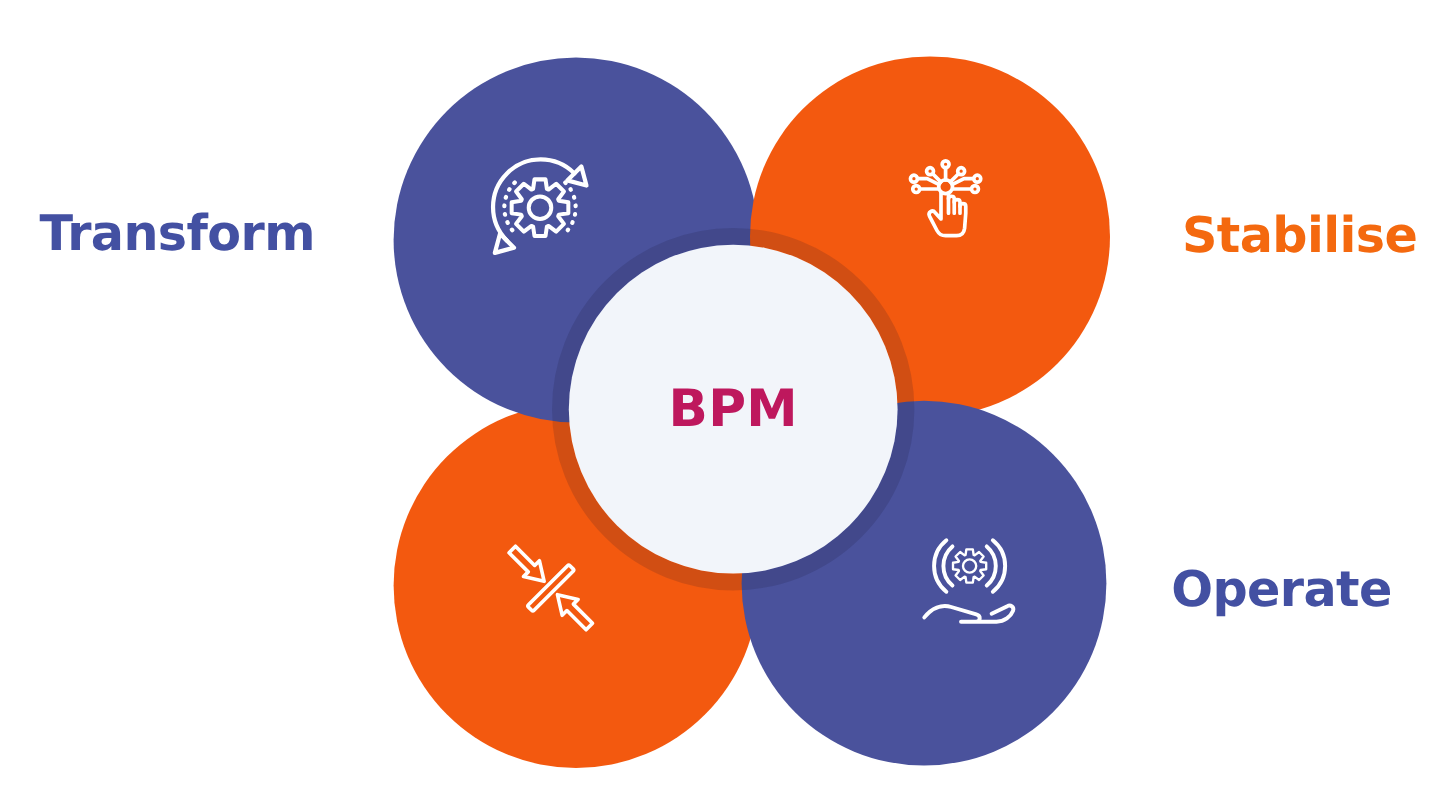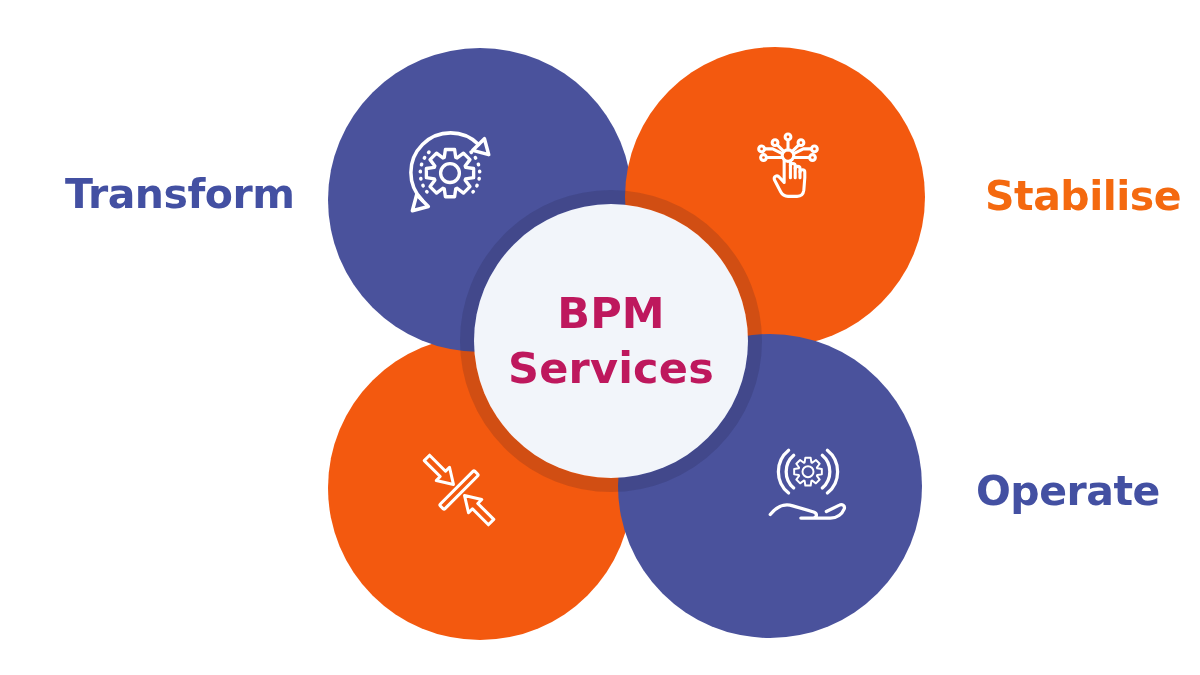--- a/index.html
+++ b/index.html
@@ -28,21 +28,21 @@
   .center-line{
     color:#be185d;font-size:43px;font-weight:800;line-height:55px;
     letter-spacing:0.2px;white-space:nowrap;
   }
   .quad-label{
     position:absolute;z-index:2;font-size:41px;font-weight:800;
     letter-spacing:-0.5px;white-space:nowrap;
   }
   .quad-label.blue{color:#4350A2;}
   .quad-label.orange{color:#F4690F;}
-  #transform-label{left:33px;top:170px;margin-left:32px;}
+  #transform-label{left:33px;top:170px;}
   #digitize-label{left:985px;top:172px;}
   #stabilise-label{left:48px;top:466px;}
   #operate-label{left:976px;top:467px;}
   .stroke{fill:none;stroke:#FFFFFF;stroke-width:3.2;stroke-linecap:round;stroke-linejoin:round;}
   .dotted{stroke-dasharray:0.5 6;}
 </style>
 </head>
 <body>
 
 <div class="stage">
@@ -117,20 +117,19 @@
       <path d="M36,17 A21,21 0 0 0 36,49"></path>
       <path d="M31,12 A27,27 0 0 0 31,54"></path>
       <path d="M64,17 A21,21 0 0 1 64,49"></path>
       <path d="M69,12 A27,27 0 0 1 69,54"></path>
     </g>
     <path class="stroke" d="M13,75 C19,67.5 27,64 35,66.5 L55.5,72.5 C59.5,73.7 59,78.5 55,78.5 L43,78.5 L72,78.5 C78.5,78.5 83.5,74.5 85.5,69.5 C86.6,66.6 83.5,64.3 80.8,65.8 L68,72"></path>
   </svg>
 
   <div class="center-circle">
     <div class="center-line">BPM</div>
-    <div class="center-line">Services</div>
   </div>
 
   <div class="quad-label blue" id="transform-label">Transform</div>
   <div class="quad-label orange" id="digitize-label">Stabilise</div>
   <div class="quad-label blue" id="operate-label">Operate</div>
 
 </div>
 
 </body></html>

